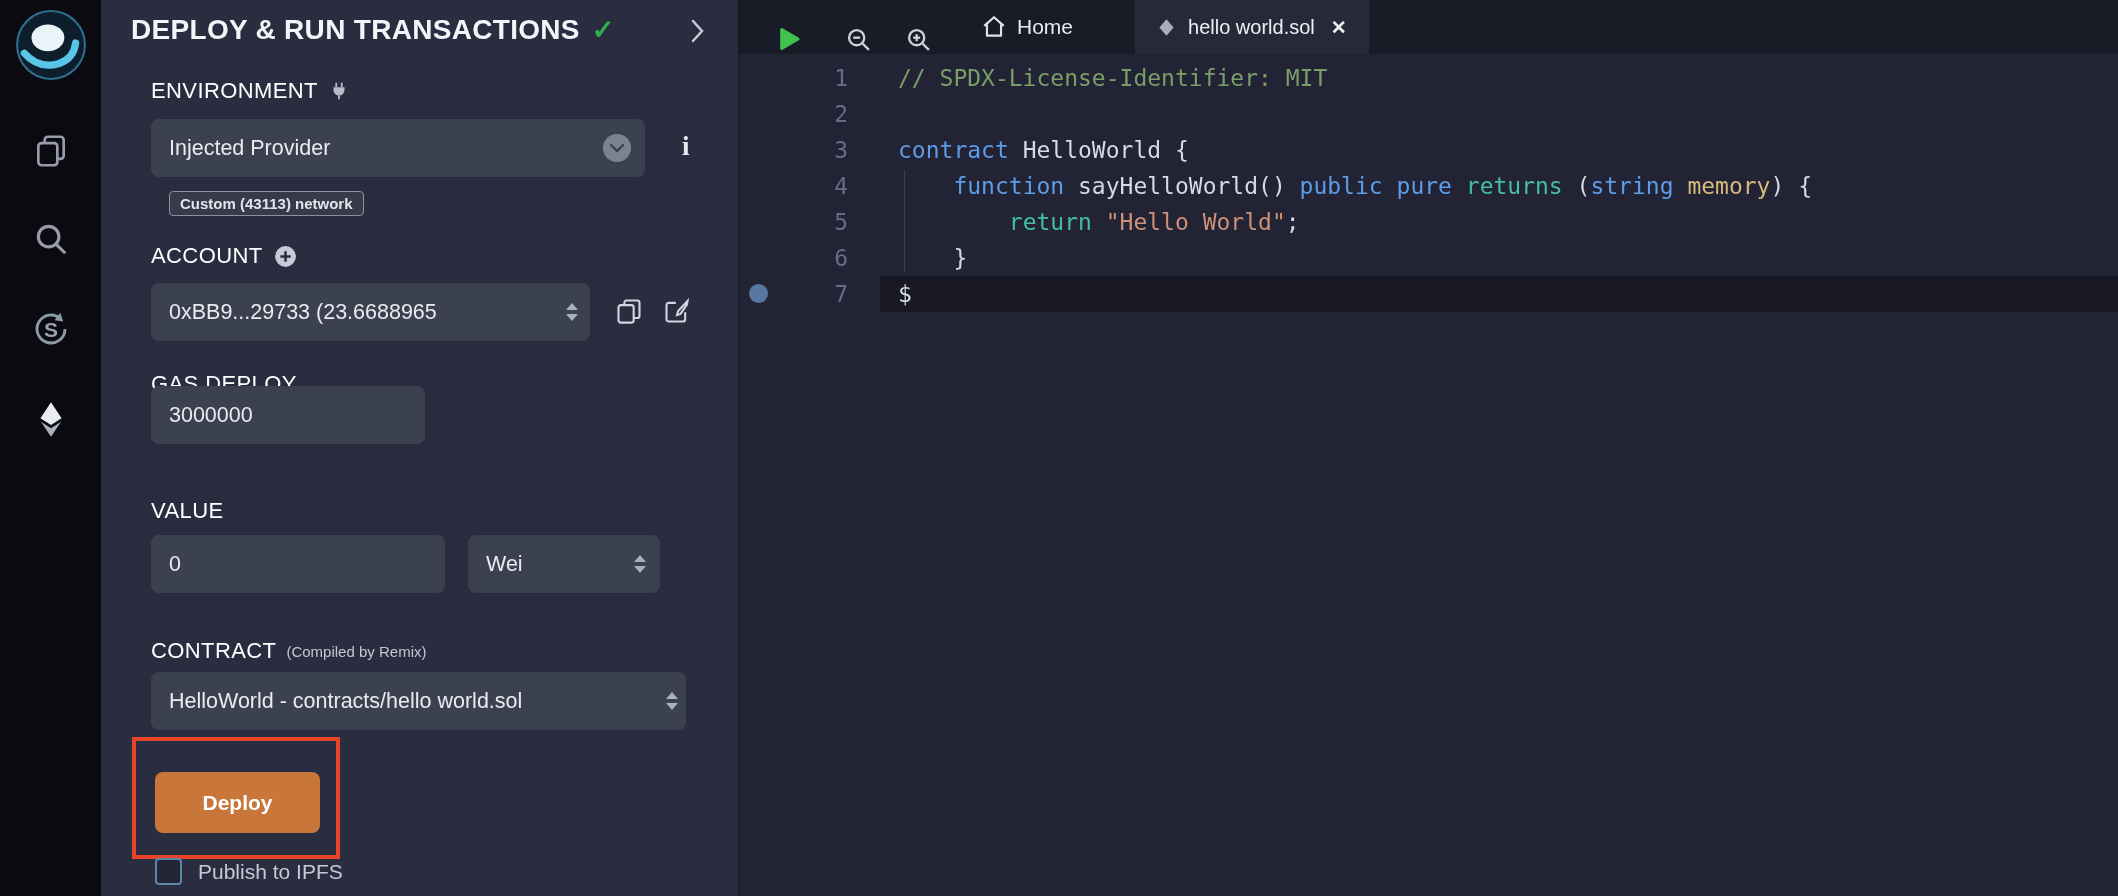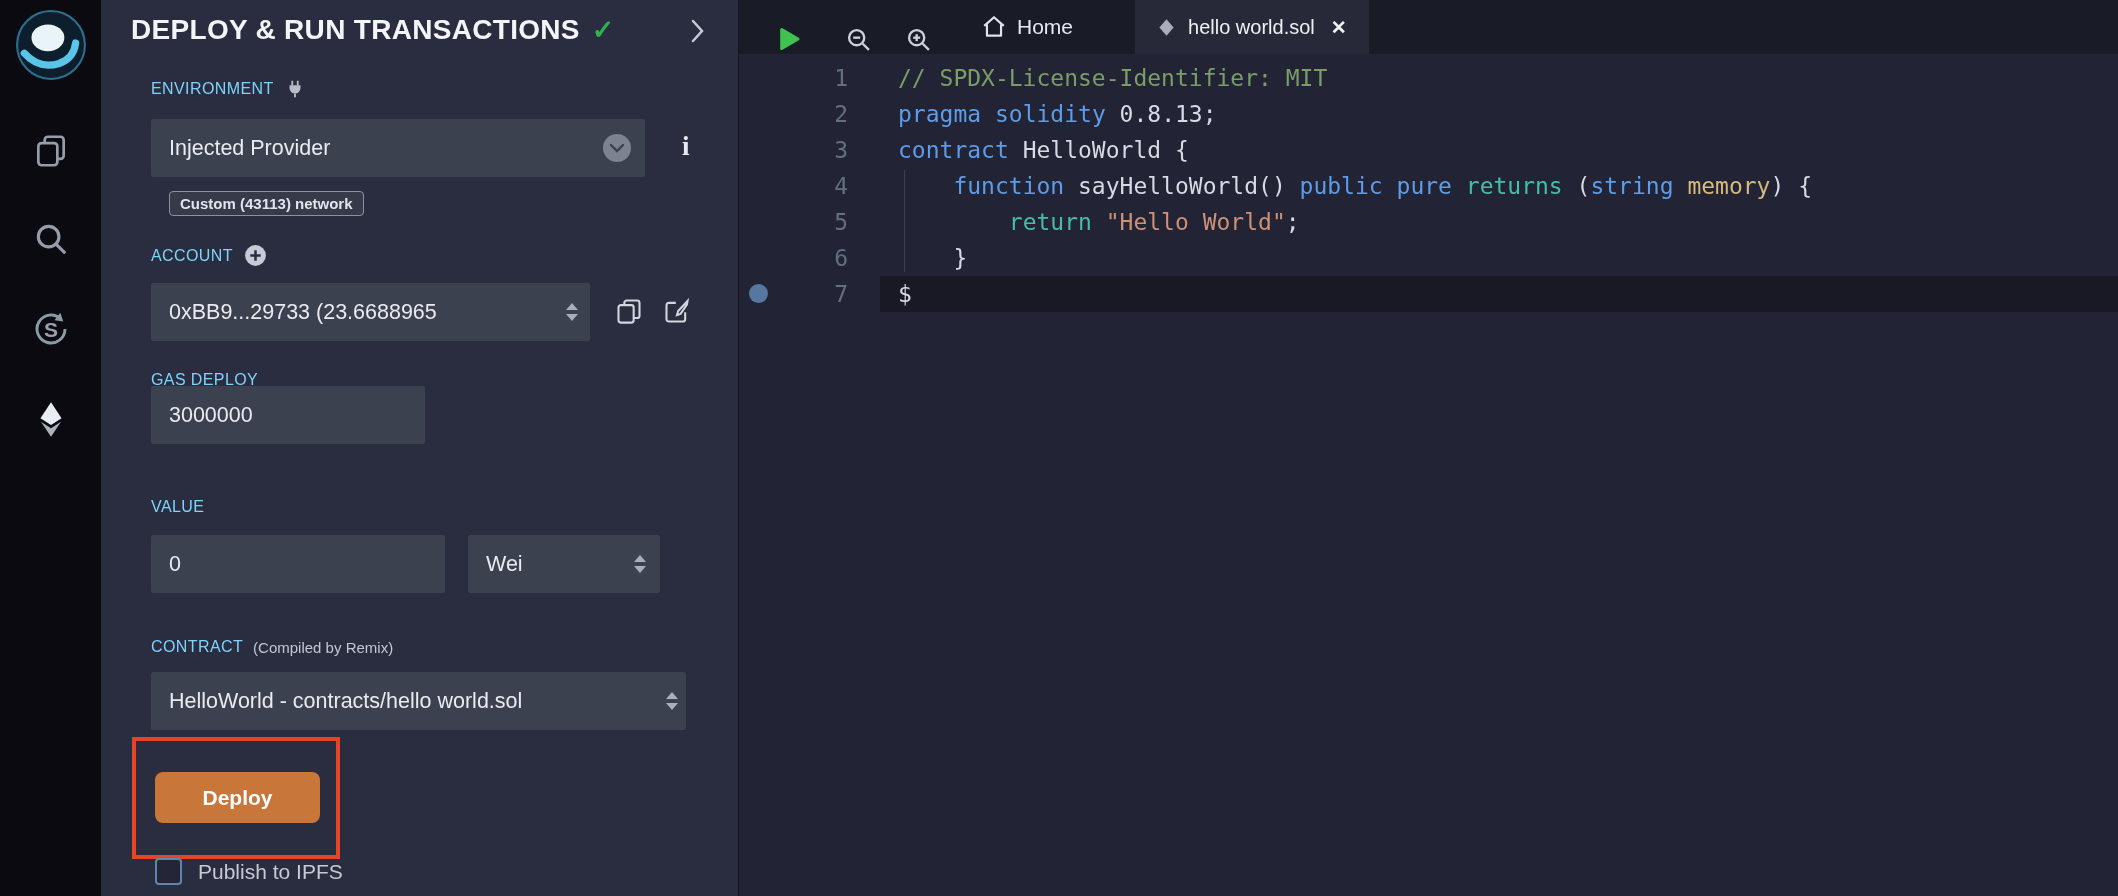--- a/index.html
+++ b/index.html
@@ -16,33 +16,33 @@
   .rail-logo{margin-top:8px;cursor:pointer}
   .rail-icons{display:flex;flex-direction:column;align-items:center;margin-top:46px;gap:50px}
   .rail-btn{background:none;border:none;padding:0;margin:0;cursor:pointer;display:block;line-height:0}
 
   
   .panel{width:637px;flex:none;position:relative;background:var(--panel-bg,#2a2c3f)}
   .title-row{position:absolute;left:30px;top:14px;display:flex;align-items:flex-end;gap:12px}
   .title-row h1{margin:0;font-size:28px;font-weight:700;letter-spacing:.3px;color:#f3f5f9}
   .check{font-size:27px;font-weight:700;color:var(--check-green,#2fb34f)}
   .collapse{position:absolute;left:588px;top:16px;background:none;border:none;padding:0;cursor:pointer;line-height:0}
-  .small-label{font-size:16px;color:#7dd3fc;letter-spacing:.4px}
+  .small-label{font-size:22px;color:#ffffff;letter-spacing:.4px}
   .label-row{position:absolute;display:flex;align-items:center;gap:10px}
-  .select,.tinput{position:absolute;background:var(--input-bg,#3c4150);border-radius:2px;display:flex;align-items:center;font-size:21.5px;color:#e9ebf1;box-sizing:border-box;padding:0 18px;overflow:hidden;white-space:nowrap;cursor:pointer}
+  .select,.tinput{position:absolute;background:var(--input-bg,#3c4150);border-radius:8px;display:flex;align-items:center;font-size:21.5px;color:#e9ebf1;box-sizing:border-box;padding:0 18px;overflow:hidden;white-space:nowrap;cursor:pointer}
   .tinput{cursor:text}
   .provider-circle{position:absolute;right:14px;top:15px;width:28px;height:28px;border-radius:50%;background:#7b8290;display:flex;align-items:center;justify-content:center}
   .info-i{position:absolute;left:575px;top:130px;font-family:"Liberation Serif",serif;font-weight:700;font-size:27px;color:#e6e9ef;cursor:pointer;background:none;border:none}
   .badge{position:absolute;left:68px;top:191px;font-size:15px;font-weight:700;color:#e0e4ec;background:#363a49;border:1px solid #8a91a0;border-radius:4px;padding:3px 10px}
   .stepper{position:absolute;top:50%;transform:translateY(-50%);display:flex;flex-direction:column;align-items:center;gap:4px;cursor:pointer}
   .stepper i{display:block;width:0;height:0;border-left:6px solid transparent;border-right:6px solid transparent}
   .stepper .up{border-bottom:7px solid #a9b0bd}
   .stepper .dn{border-top:7px solid #a9b0bd}
   .icon-btn{position:absolute;background:none;border:none;padding:0;cursor:pointer;line-height:0}
-  .deploy{position:absolute;left:54px;top:772px;width:165px;height:51px;border:none;border-radius:8px;background:var(--accent-orange,#c9763b);color:#ffffff;font-size:21px;font-weight:600;font-family:inherit;cursor:pointer}
+  .deploy{position:absolute;left:54px;top:772px;width:165px;height:61px;border:none;border-radius:8px;background:var(--accent-orange,#c9763b);color:#ffffff;font-size:21px;font-weight:600;font-family:inherit;cursor:pointer}
   .annotation{position:absolute;left:31px;top:737px;width:208px;height:122px;border:4px solid var(--annotation-red,#e64327);box-sizing:border-box;pointer-events:none}
   .publish{position:absolute;left:54px;top:858px;display:flex;align-items:center;gap:16px}
   .checkbox{width:27px;height:27px;border:2px solid #5b87ac;border-radius:4px;background:rgba(0,0,0,.12);cursor:pointer;box-sizing:border-box}
   .publish span{font-size:21px;color:#c6cad4}
 
   
   .editor{flex:1;position:relative;background:var(--editor-bg,#222334);border-left:1px solid #15161f;display:flex;flex-direction:column}
   .tabbar{height:54px;flex:none;background:var(--tabbar-bg,#191b26);display:flex;align-items:flex-end}
   .bar-btn{background:none;border:none;padding:0;cursor:pointer;line-height:0}
   .play{margin-left:34px}
@@ -255,21 +255,20 @@
       </div>
     </div>
 
     <div class="code">
         <div class="code-row">
           <div class="gutter"><span>1</span></div>
           <div class="code-text"><span class="tk-comment">// SPDX-License-Identifier: MIT</span></div>
         </div>
         <div class="code-row">
           <div class="gutter"><span>2</span></div>
-          <div class="code-text"><span class="tk-kw">pragma</span><span class="tk-plain"> </span><span class="tk-kw">solidity</span><span class="tk-plain"> </span><span class="tk-num">0.8.13</span><span class="tk-plain">;</span></div>
         </div>
         <div class="code-row">
           <div class="gutter"><span>3</span></div>
           <div class="code-text"><span class="tk-kw">contract</span><span class="tk-plain"> HelloWorld {</span></div>
         </div>
         <div class="code-row">
           <div class="gutter"><span>4</span></div>
           <div class="code-text"><span class="tk-plain">    </span><span class="tk-kw">function</span><span class="tk-plain"> sayHelloWorld() </span><span class="tk-kw">public</span><span class="tk-plain"> </span><span class="tk-kw">pure</span><span class="tk-plain"> </span><span class="tk-type">returns</span><span class="tk-plain"> (</span><span class="tk-kw">string</span><span class="tk-plain"> </span><span class="tk-mem">memory</span><span class="tk-plain">) {</span></div>
         </div>
         <div class="code-row">

